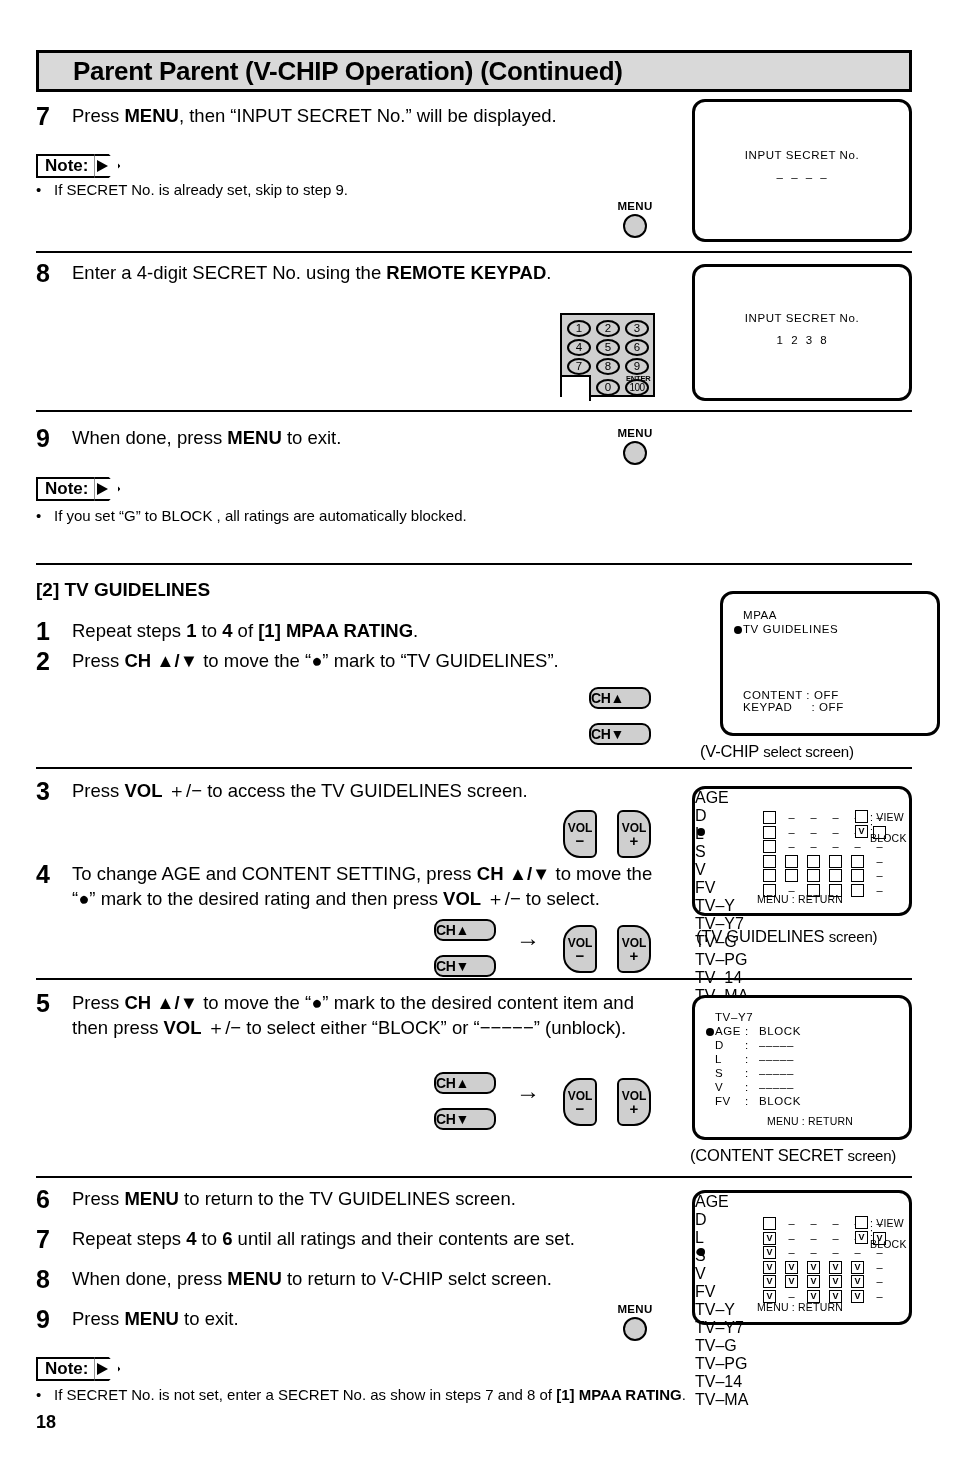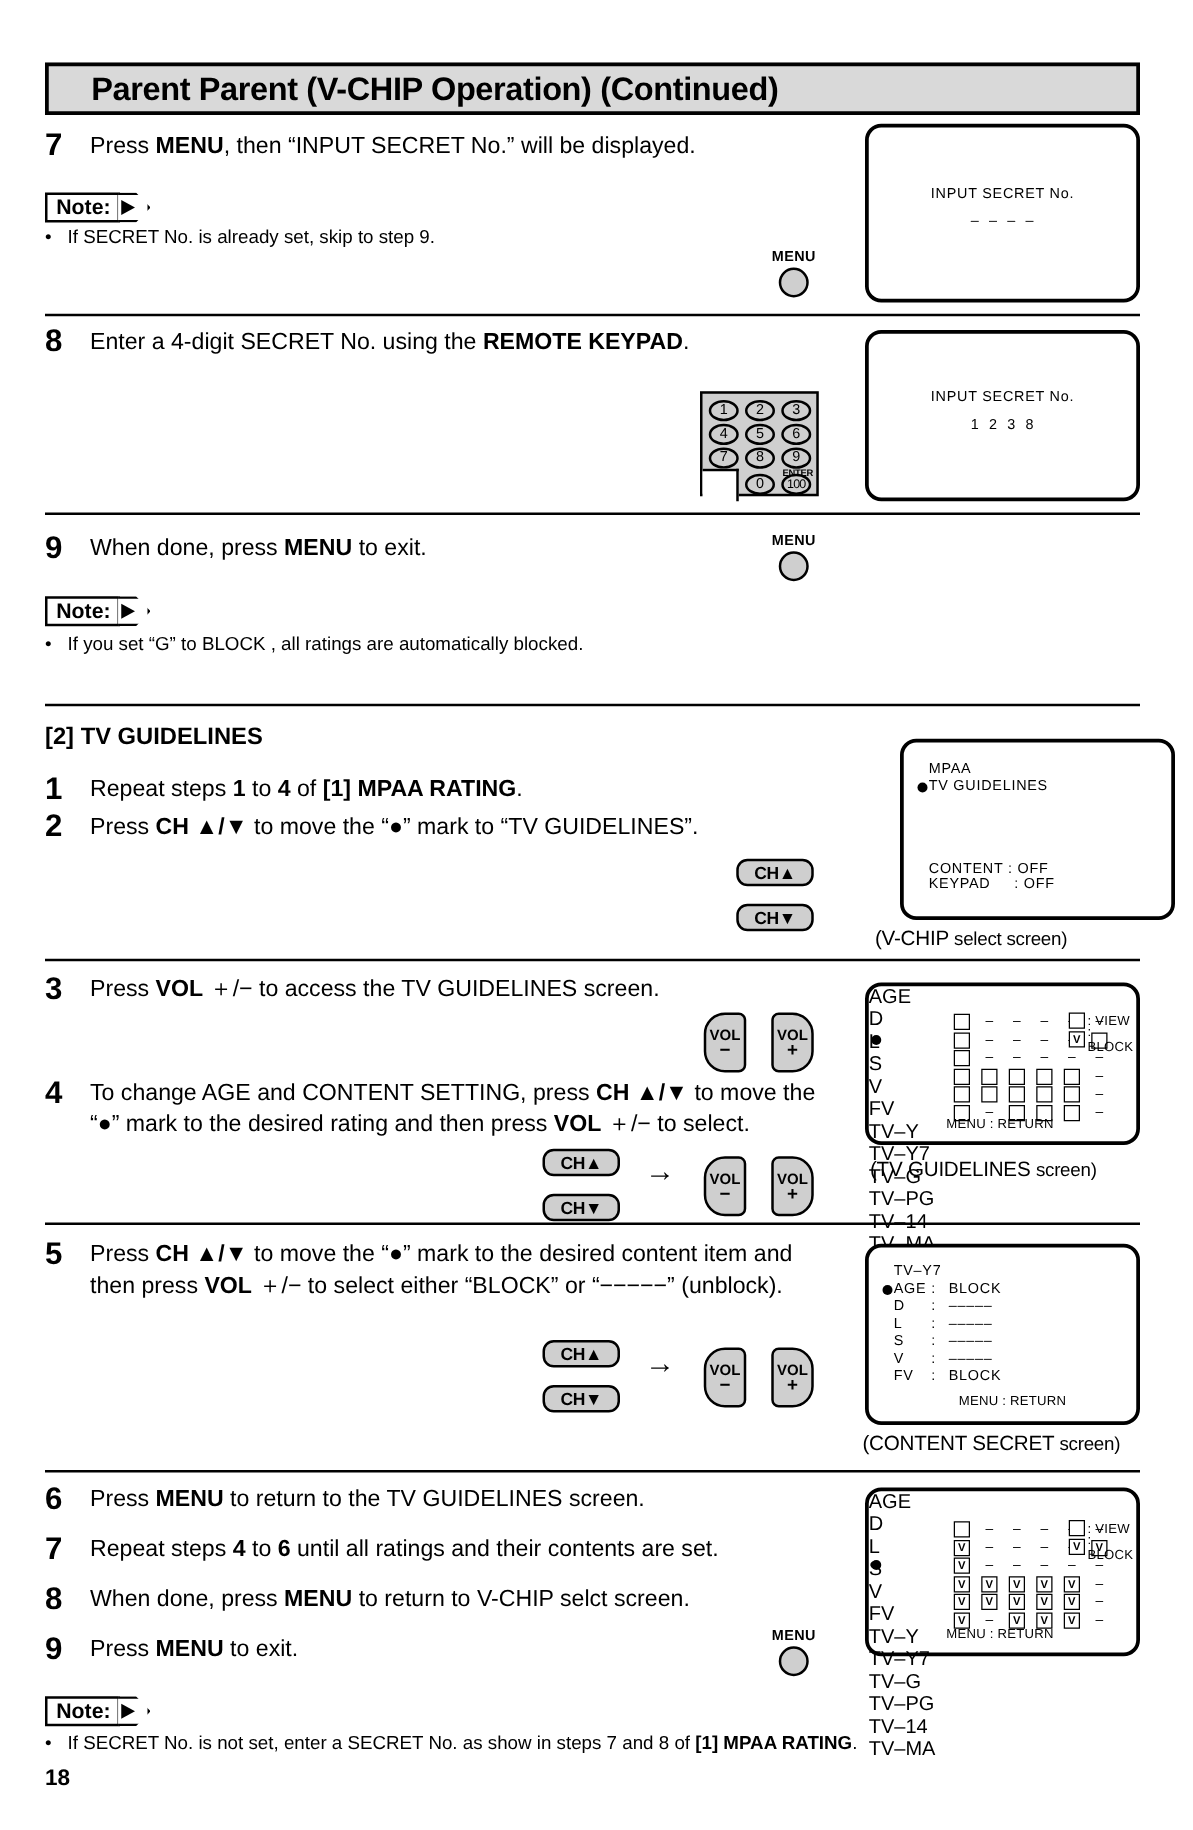--- a/index.html
+++ b/index.html
@@ -79,21 +79,21 @@
   }
   .keypad .notch {
     position:absolute; background:#fff; border-right:2px solid #000;
     border-top:2px solid #000;
   }
 
   
   .chbtn {
     position:absolute; width:62px; height:22px; background:#cfcfcf;
     border:2px solid #000; border-radius:9px;
-    font-size:14px; font-weight:bold; text-align:center; line-height:18px;
+    font-size:14px; font-weight:bold; line-height:18px;
     letter-spacing:-0.3px;
   }
   
   .volbtn {
     position:absolute; width:34px; height:48px; background:#cfcfcf;
     border:2px solid #000;
     font-size:12px; font-weight:bold; text-align:center;
     display:flex; flex-direction:column; align-items:center; justify-content:center;
     line-height:11px;
   }

